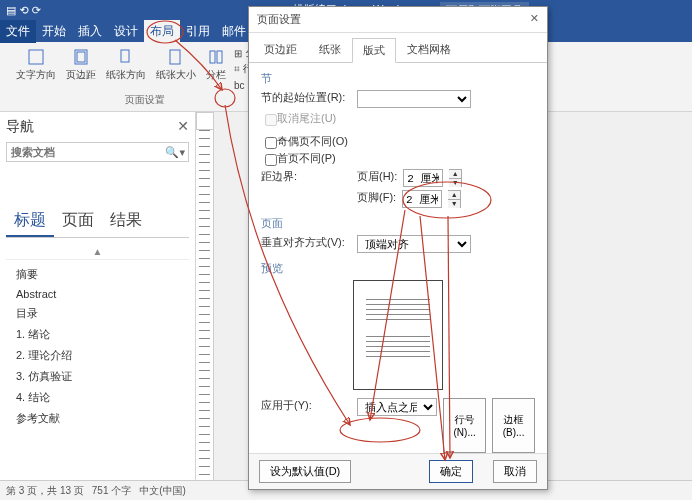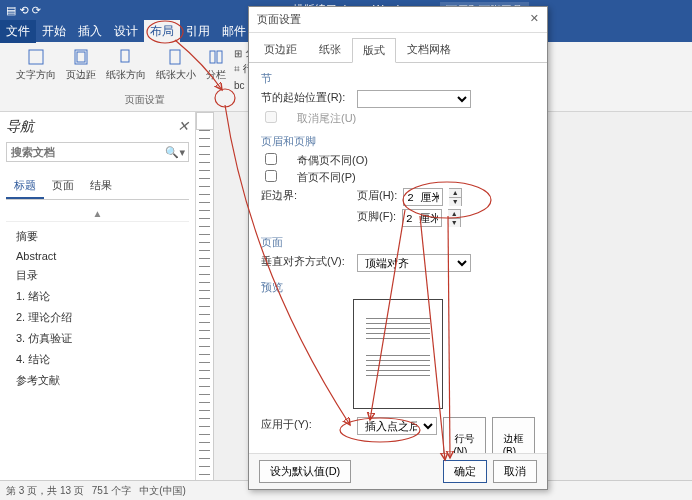--- a/index.html
+++ b/index.html
@@ -19,27 +19,27 @@
 .ribbon-group .icons { display: flex; gap: 6px; flex: 1; align-items: flex-start; }
 .ribbon-group .icon-btn { display: flex; flex-direction: column; align-items: center; gap: 2px; font-size: 10px; color: #444; padding: 2px; }
 .ribbon-group .icon-btn svg { width: 18px; height: 18px; }
 .ribbon-group .label { text-align: center; font-size: 10px; color: #666; margin-top: auto; position: relative; }
 .ribbon-group .launcher { position: absolute; right: -6px; bottom: 0; font-size: 9px; color: #888; border: 1px solid #ccc; width: 11px; height: 11px; line-height: 9px; text-align: center; }
 .small-btns { display: flex; flex-direction: column; gap: 2px; font-size: 10px; color: #444; }
 .small-btns div { display: flex; align-items: center; gap: 3px; }
 
 .workspace { display: flex; height: 368px; }
 .nav-pane { width: 196px; border-right: 1px solid #d4d4d4; background: #fff; padding: 6px; }
-.nav-pane .nav-title { font-size: 14px; color: #333; margin-bottom: 6px; display: flex; justify-content: space-between; font-style: italic; }
+.nav-pane .nav-title { font-size: 14px; color: #333; margin-bottom: 6px; display: flex; justify-content: space-between; }
 .nav-pane .nav-title .close { color: #666; cursor: pointer; }
 .nav-search { width: 100%; border: 1px solid #ccc; padding: 3px 20px 3px 4px; font-size: 11px; margin-bottom: 6px; position: relative; font-weight: bold; }
 .nav-search-wrap { position: relative; margin-bottom: 6px; }
 .nav-search-wrap .search-ico { position: absolute; right: 4px; top: 4px; color: #666; }
 .nav-tabs { display: flex; border-bottom: 1px solid #ccc; margin-bottom: 6px; }
-.nav-tabs .nt { padding: 4px 8px; font-size: 11px; color: #444; cursor: pointer; }
+.nav-tabs .nt { padding: 4px 8px; font-size: 16px; color: #444; cursor: pointer; margin-top: 32px; }
 .nav-tabs .nt.active { color: #2b579a; border-bottom: 2px solid #2b579a; }
 .nav-items { font-size: 11px; color: #333; }
 .nav-items div { padding: 3px 2px 3px 10px; cursor: pointer; }
 .nav-collapse { text-align: center; color: #888; font-size: 10px; padding: 2px; border-bottom: 1px solid #eee; margin-bottom: 4px; }
 
 .doc-area { flex: 1; background: #f0f0f0; position: relative; }
 .ruler-corner { position: absolute; left: 0; top: 0; width: 18px; height: 18px; background: #fff; border: 1px solid #ccc; }
 .ruler-v { position: absolute; left: 0; top: 18px; width: 18px; bottom: 0; background: #fff; border-right: 1px solid #ccc; }
 .ruler-v::before { content:""; position:absolute; left:3px; right:3px; top:0; bottom:0; background: repeating-linear-gradient(to bottom, #888 0 1px, transparent 1px 8px); }
 
@@ -53,25 +53,25 @@
 .section { margin-bottom: 8px; }
 .section .sec-title { color: #5b7da8; margin-bottom: 4px; }
 .row { display: flex; gap: 6px; margin: 3px 0; }
 .row label { min-width: 90px; }
 .row .field { border: 1px solid #aaa; height: 18px; padding: 0 3px; font-size: 11px; }
 .row select.field { width: 114px; background: #fff; }
 .row input.field { width: 40px; font-family: Liberation Mono, monospace; }
 .spinner { display: inline-flex; flex-direction: column; border: 1px solid #aaa; border-left: none; height: 18px; }
 .spinner div { width: 12px; height: 9px; font-size: 7px; line-height: 8px; text-align: center; background: #f3f3f3; cursor: pointer; }
 .spinner div:first-child { border-bottom: 1px solid #aaa; }
-.chk { display: flex; align-items: flex-start; gap: 20px; margin: 2px 0 2px 4px; }
+.chk { display: flex; align-items: flex-end; gap: 0; margin: 2px 0 2px 4px; }
 .chk input { width: 12px; height: 12px; }
 .preview-box { border: 1px solid #444; width: 90px; height: 110px; margin: 4px auto; background: #fff; position: relative; padding: 14px 12px; }
 .preview-box .line { height: 1px; background: #888; margin: 4px 0; }
-.dlg-footer { position: absolute; bottom: 0; left: 0; right: 0; border-top: 1px solid #ddd; padding: 6px 10px; display: flex; gap: 6px; align-items: center; background: #f7f7f7; }
+.dlg-footer { position: absolute; bottom: 0; left: 0; right: 0; border-top: 1px solid #ddd; padding: 6px 10px; display: flex; gap: 20px; align-items: center; background: #f7f7f7; }
 .btn { border: 1px solid #999; background: #fdfdfd; padding: 3px 10px; font-size: 11px; cursor: pointer; }
 .btn.primary { border-color: #2b579a; }
 .status { position: absolute; bottom: 0; left: 0; right: 0; height: 20px; background: #f3f3f3; border-top: 1px solid #ccc; font-size: 10px; color: #555; padding: 3px 6px; display: flex; gap: 8px; }
 
 svg.annot { position: absolute; top: 0; left: 0; width: 692px; height: 500px; pointer-events: none; z-index: 20; }
 svg.annot ellipse, svg.annot path, svg.annot line { fill: none; stroke: #c0392b; stroke-width: 1.2; }
 </style>
 </head>
 <body>
 
@@ -204,21 +204,20 @@
       <div class="row">
           <label>节的起始位置(R):</label>
           <select class="field"><option></option></select>
         </div>
       <div class="chk">
           <input type="checkbox" disabled="" style="">
           <span style="color:#999">取消尾注(U)</span>
         </div>
     </div>
     <div class="section">
-      <div class="sec-title">页眉和页脚</div>
       <div class="chk">
           <input type="checkbox" style="">
           <span>奇偶页不同(O)</span>
         </div>
       <div class="chk">
           <input type="checkbox" style="">
           <span>首页不同(P)</span>
         </div>
       <div class="row">
           <label>距边界:</label>

